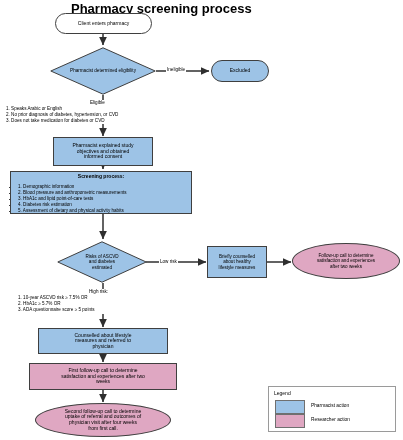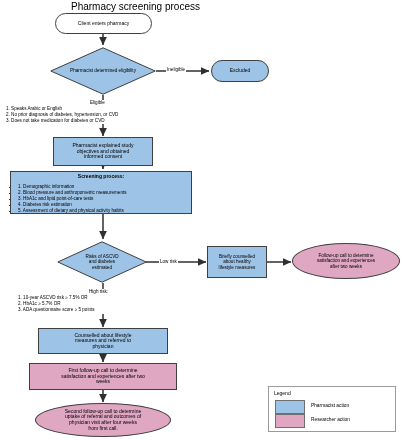--- a/index.html
+++ b/index.html
@@ -21,21 +21,21 @@
   .rect-blue{border:1px solid #3f3f3f;background:#9dc3e6;}
   .rect-pink{border:1px solid #3f3f3f;background:#dfa7c2;}
 
   .diamond{position:absolute;}
   .diamond svg{position:absolute;left:0;top:0;}
   .diamond .dlabel{position:absolute;left:0;top:0;width:100%;height:100%;
       display:flex;align-items:center;justify-content:center;text-align:center;
       line-height:1.1;}
 
   
-  .t-title{font-size:10px;font-weight:normal;padding-left:16px;}
+  .t-title{font-size:13px;font-weight:bold;padding-left:16px;}
   .t-node{font-size:5.0px;}
   .t-node-sm{font-size:4.6px;}
   .t-edge{font-size:4.6px;}
   .t-list{font-size:4.6px;line-height:1.28;text-align:left;}
   .t-listhead{font-size:5.0px;font-weight:bold;text-align:center;display:block;}
 
   
   .freetext{position:absolute;}
   .freetext ol,.freetext ul{margin:0;padding:0;list-style:none;}
   .freetext li{white-space:nowrap;}

